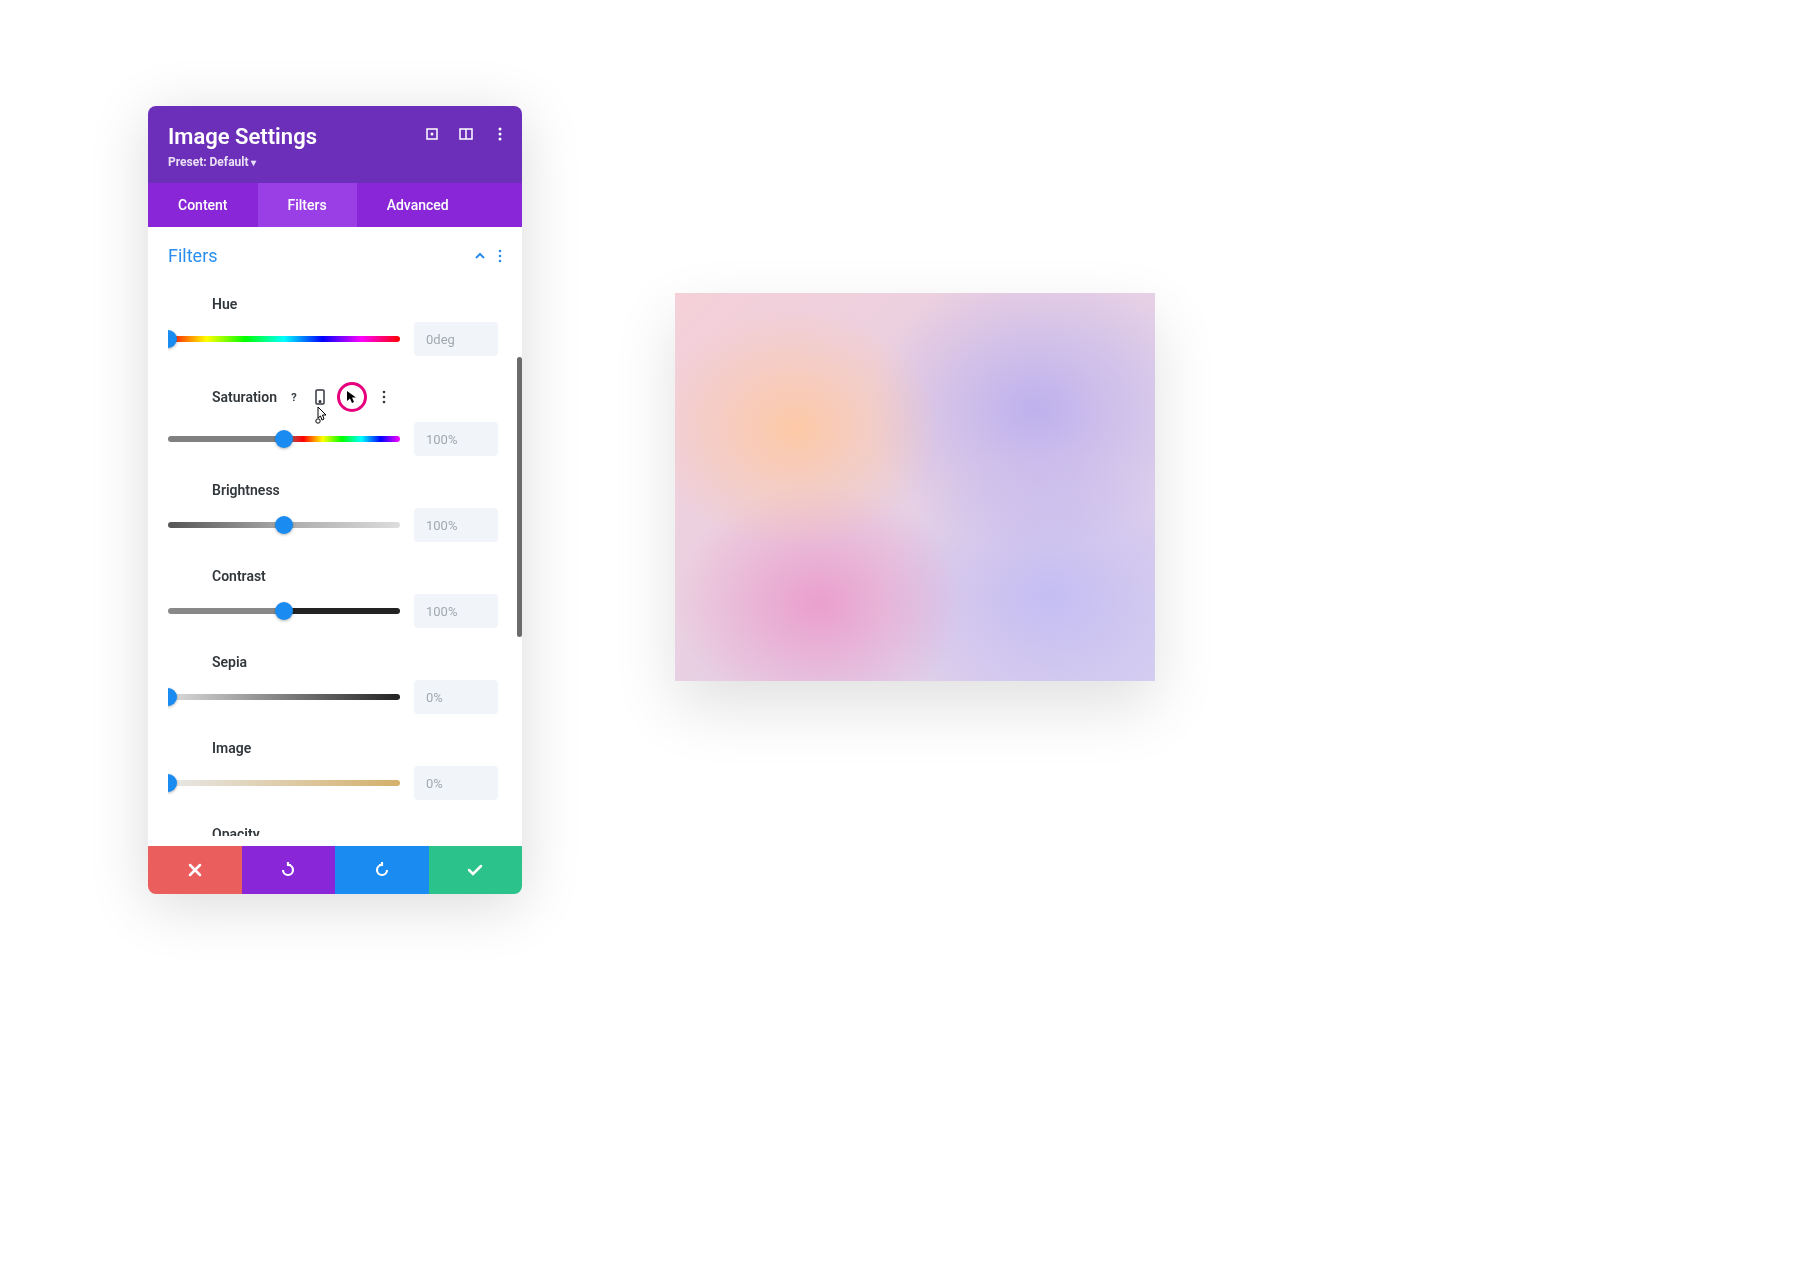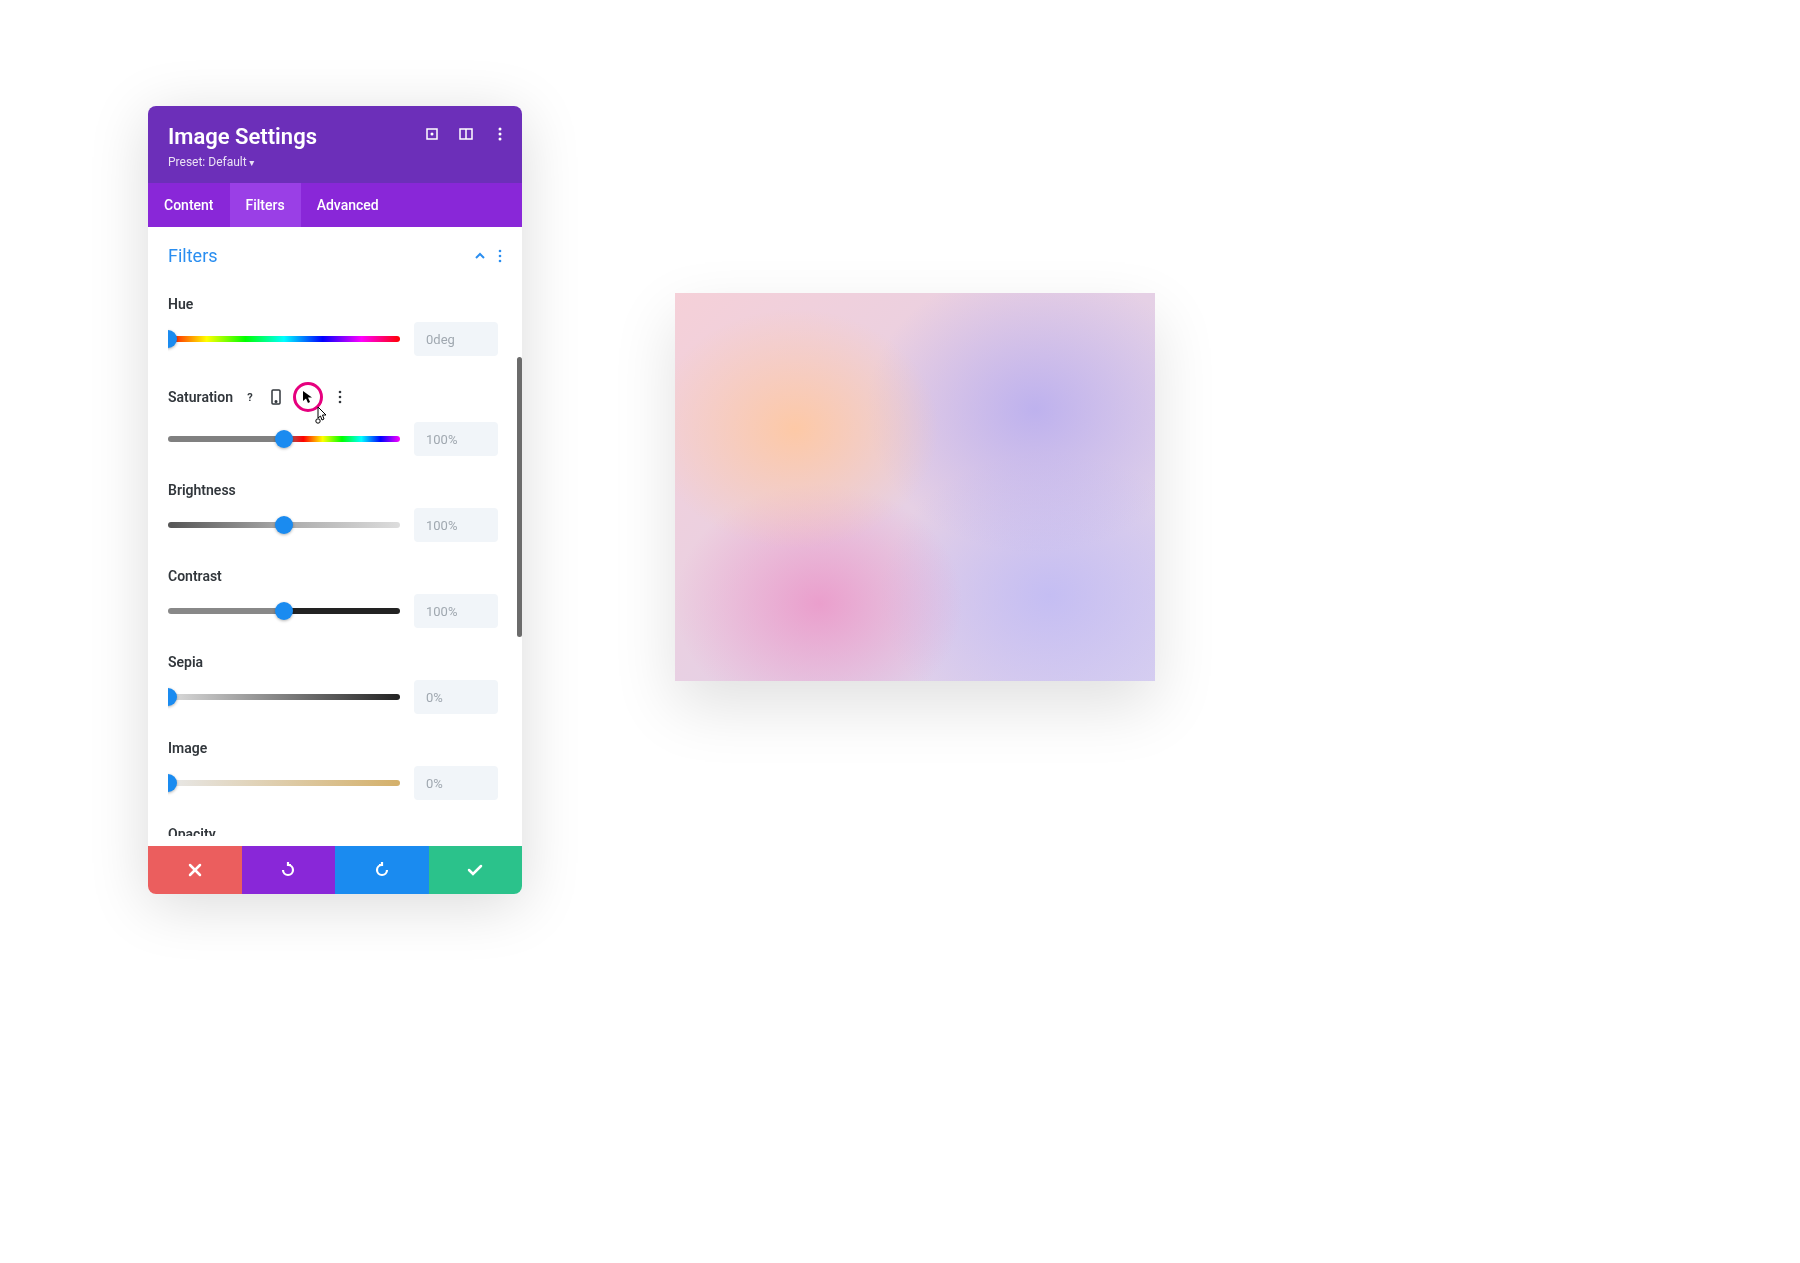--- a/index.html
+++ b/index.html
@@ -16,42 +16,42 @@
   overflow: hidden;
 }
 
 .panel-header {
   background: #6c2fb9;
   color: #fff;
   padding: 18px 20px 14px;
   position: relative;
 }
 .panel-title { font-size: 22px; font-weight: 600; }
-.panel-preset { font-size: 12px; opacity: 0.85; margin-top: 6px; }
+.panel-preset { font-size: 12px; opacity: 0.85; margin-top: 6px; font-weight: bold; }
 .panel-preset::after { content: " ▾"; font-size: 10px; }
 .header-icons { position: absolute; right: 14px; top: 20px; display: flex; gap: 18px; align-items: center; }
 .header-icon { width: 16px; height: 16px; display: flex; align-items: center; justify-content: center; cursor: pointer; }
 
 .tabs { display: flex; background: #8927d8; }
-.tab { flex: none; padding: 14px 16px; color: #fff; font-size: 14px; font-weight: 500; cursor: pointer; }
+.tab { flex: none; padding: 14px 30px; color: #fff; font-size: 14px; font-weight: 500; cursor: pointer; }
 .tab.content { }
 .tab.design { background: #9a3fe6; }
 .tab.advanced { }
 
 .section { padding: 18px 20px 10px; background: #fff; position: relative; }
 .section-header { display: flex; align-items: center; justify-content: space-between; margin-bottom: 30px; }
 .section-title { color: #2a8ef0; font-size: 18px; font-weight: 400; }
 .section-controls { display: flex; gap: 12px; align-items: center; color: #2a8ef0; }
 
 .filters-body { max-height: 540px; overflow-y: auto; padding-right: 4px; position: relative; }
 .scrollbar-indicator { position: absolute; right: 0; top: 130px; width: 5px; height: 280px; background: #6b6b6b; border-radius: 3px; }
 
 .filter-row { margin-bottom: 26px; }
 .filter-label-row { display: flex; align-items: center; gap: 8px; margin-bottom: 10px; }
-.filter-label { font-size: 14px; font-weight: 600; color: #32373c; }
+.filter-label { font-size: 14px; font-weight: 600; color: #32373c; margin-left: 44px; }
 .label-icon { width: 18px; height: 18px; display: inline-flex; align-items: center; justify-content: center; font-size: 11px; color: #32373c; cursor: pointer; }
 .highlight-circle { width: 30px; height: 30px; border: 3px solid #e6007e; border-radius: 50%; display: inline-flex; align-items: center; justify-content: center; }
 .cursor-icon { position: absolute; font-size: 14px; color: #000; pointer-events: none; }
 
 .slider-row { display: flex; align-items: center; gap: 14px; }
 .slider-track { position: relative; flex: 1; height: 6px; border-radius: 3px; }
 .slider-thumb { position: absolute; width: 18px; height: 18px; background: #1a8bf0; border-radius: 50%; top: 50%; transform: translate(-50%, -50%); cursor: pointer; box-shadow: 0 1px 3px rgba(0,0,0,0.3); }
 .slider-value { width: 84px; height: 34px; background: #f1f5f9; border-radius: 4px; display: flex; align-items: center; padding: 0 12px; font-size: 13px; color: #a0a8b0; }
 
 .track-hue { background: linear-gradient(90deg, #ff0000, #ffff00, #00ff00, #00ffff, #0000ff, #ff00ff, #ff0000); }

